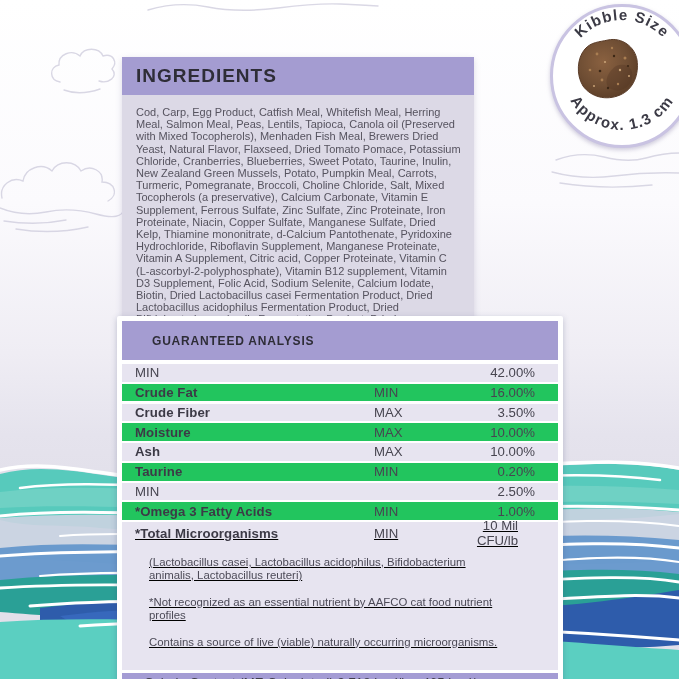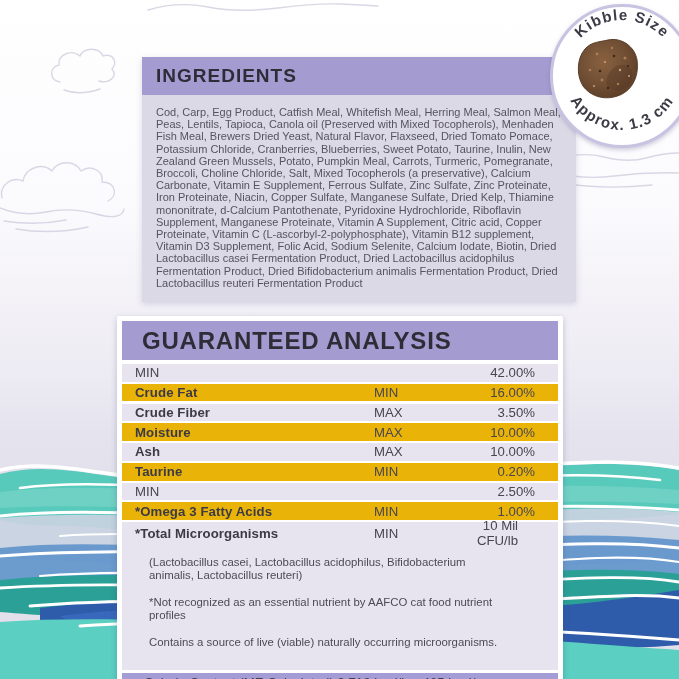--- a/index.html
+++ b/index.html
@@ -12,57 +12,56 @@
   .abs{position:absolute;}
 
   
   #clouds{left:0;top:0;pointer-events:none;}
 
   
   #waves{left:0;top:440px;pointer-events:none;}
 
   
   .ing-panel{
-    left:122px;top:57px;width:434px;
+    left:122px;top:57px;width:352px;
     box-shadow:0 2px 6px rgba(100,90,140,.22);
-    margin-left:20px;
   }
   .panel-header{
     height:38px;background:#a49cd1;display:flex;align-items:center;
     padding-left:14px;box-sizing:border-box;
     font-size:19px;font-weight:600;letter-spacing:1px;color:#2e2d37;
   }
   .ing-body{
     background:#dcd9e6;padding:11px 13px 13px 14px;box-sizing:border-box;
     font-size:11px;line-height:12.2px;color:#56535f;
   }
 
   
   .ga-card{
     left:117px;top:316px;width:446px;background:#ffffff;
     padding:5px;box-sizing:border-box;border-radius:2px;
     box-shadow:0 2px 6px rgba(60,70,110,.28);
   }
   .ga-banner{
     height:39px;background:#a49cd1;display:flex;align-items:center;
-    padding-left:20px;box-sizing:border-box;
-    font-size:24px;font-weight:600;letter-spacing:.8px;color:#2e2d37;
+    padding-left:30px;box-sizing:border-box;
+    font-size:12px;font-weight:600;letter-spacing:.8px;color:#2e2d37;
   }
   .ga-table{margin-top:4px;}
   .row{
     display:flex;align-items:center;height:17.6px;margin-bottom:2.2px;
     padding:0 23px 0 13px;font-size:13.2px;color:#3c3a46;
   }
   .row.light{background:#e7e4f0;}
-  .row.purple{background:#eab308;}
+  .row.purple{background:#22c55e;}
   .row .name{flex:0 0 239px;font-weight:700;letter-spacing:.1px;}
   .row .basis{flex:0 0 70px;color:#474550;}
   .row .value{flex:1;text-align:right;color:#474550;}
   .micro-block{
-    background:#e7e4f0;margin-bottom:3px;padding:2px 40px 7px 13px;
+    background:#e7e4f0;margin-bottom:3px;padding:2px 40px 7px 13px;text-decoration:underline;
   }
   .micro-block .row{padding:0;margin-bottom:1px;background:transparent;}
   .footnotes{font-size:11.4px;line-height:13px;color:#4c4a57;padding-right:6px;}
   .footnotes div{margin:14px;}
   .calorie-band{
     height:20px;background:#a49cd4;display:flex;align-items:center;
     padding-left:22px;box-sizing:border-box;
     font-size:13.2px;color:#3f3d4b;
   }
 

